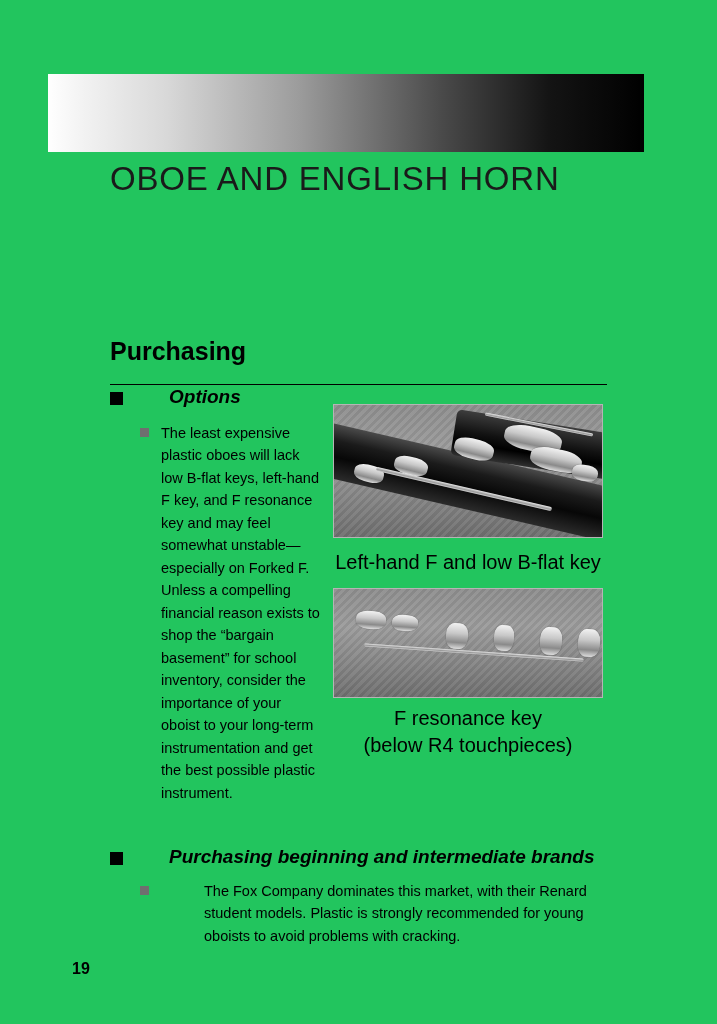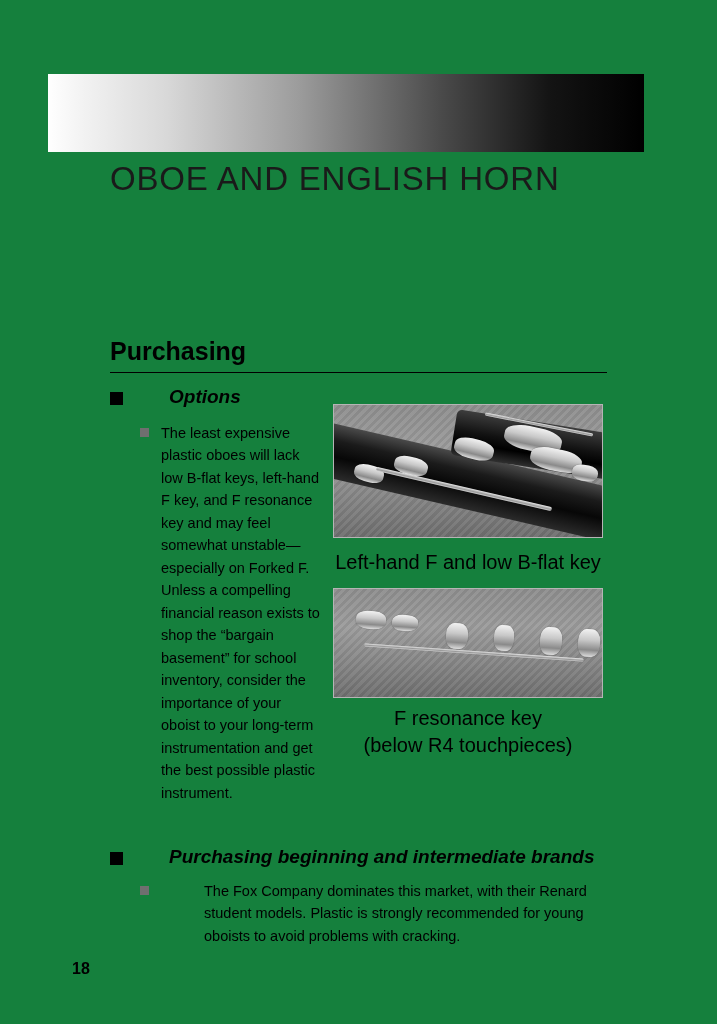--- a/index.html
+++ b/index.html
@@ -14,21 +14,21 @@
     color: #000000;
     position: relative;
     overflow: hidden;
   }
 
   .page {
     position: absolute;
     left: 0; top: 0;
     width: 717px;
     height: 1024px;
-    background: #15803d;
+    background: #22c55e;
   }
 
   
   .banner {
     position: absolute;
     left: 48px;
     top: 74px;
     width: 596px;
     height: 78px;
     background: linear-gradient(to right, #ffffff 0%, #f2f2f2 6%, #d8d8d8 20%, #9c9c9c 42%, #4a4a4a 66%, #141414 84%, #000000 100%);
@@ -48,21 +48,21 @@
 
   
   .section-heading {
     position: absolute;
     left: 110px;
     top: 337px;
     width: 497px;
     font-size: 25px;
     font-weight: bold;
     color: #000;
-    padding-bottom: 6px;
+    padding-bottom: 18px;
     border-bottom: 1.5px solid #000;
     box-sizing: border-box;
   }
 
   
   .l1 {
     position: absolute;
     display: flex;
     align-items: flex-start;
     gap: 32px;
@@ -241,15 +241,15 @@
   <div class="l1" id="rec-item">
     <span class="sq"></span>
     <span class="txt">Purchasing beginning and intermediate brands</span>
   </div>
 
   <div class="l2" id="fox-item">
     <span class="sq"></span>
     <span class="txt">The Fox Company dominates this market, with their Renard student models. Plastic is strongly recommended for young oboists to avoid problems with cracking.</span>
   </div>
 
-  <div class="page-number">18</div>
+  <div class="page-number">19</div>
 
 </div>
 
 </body></html>

